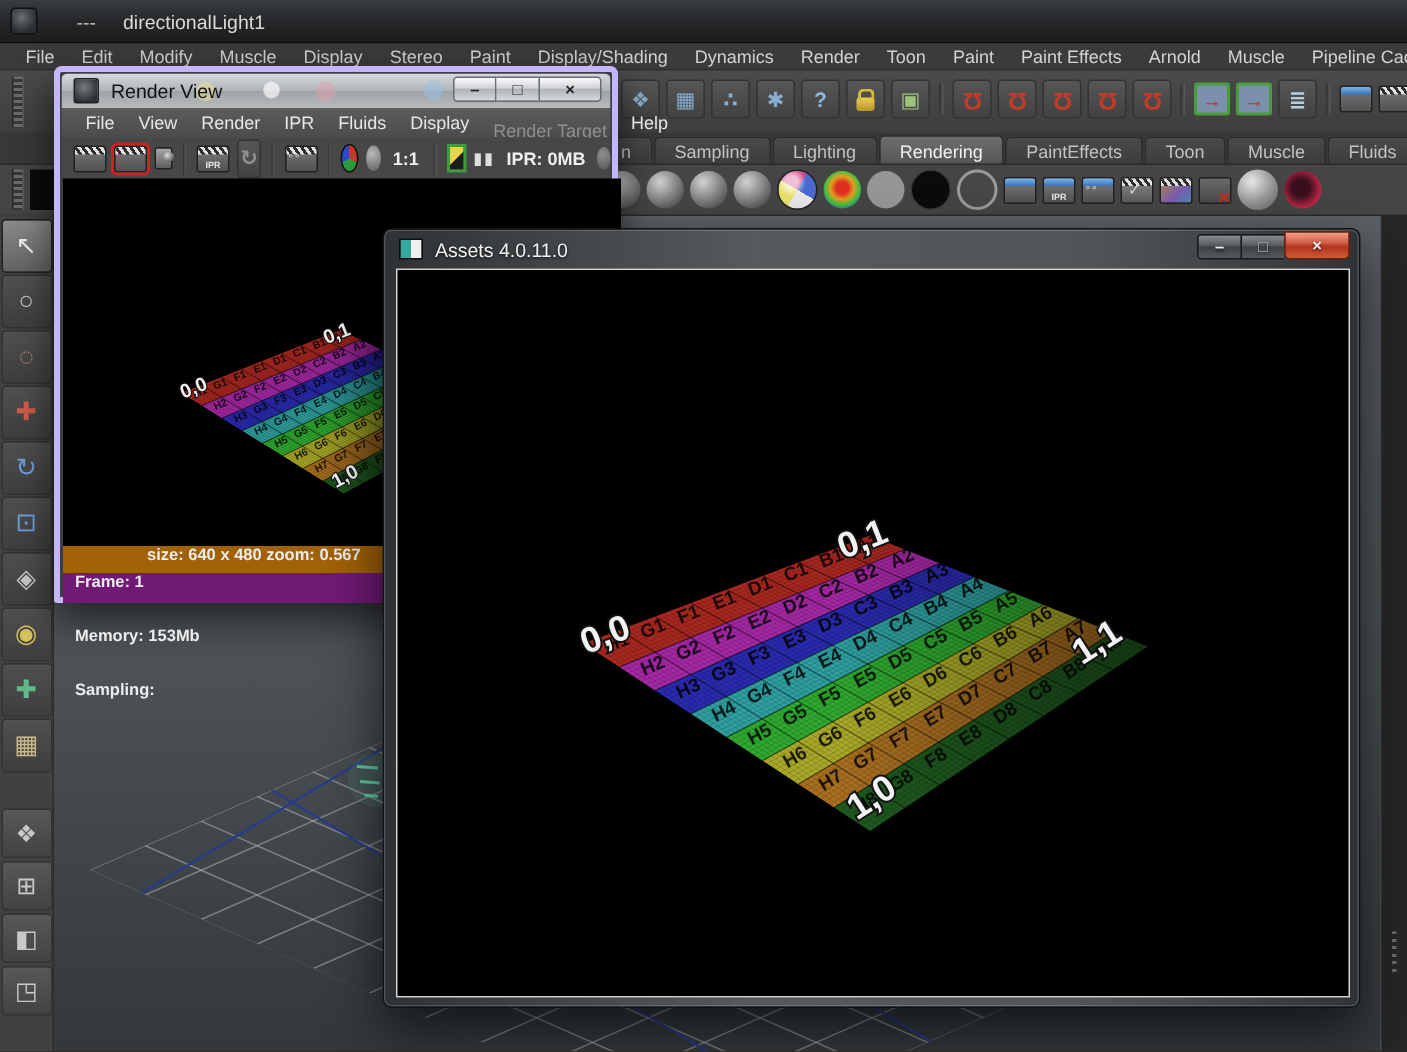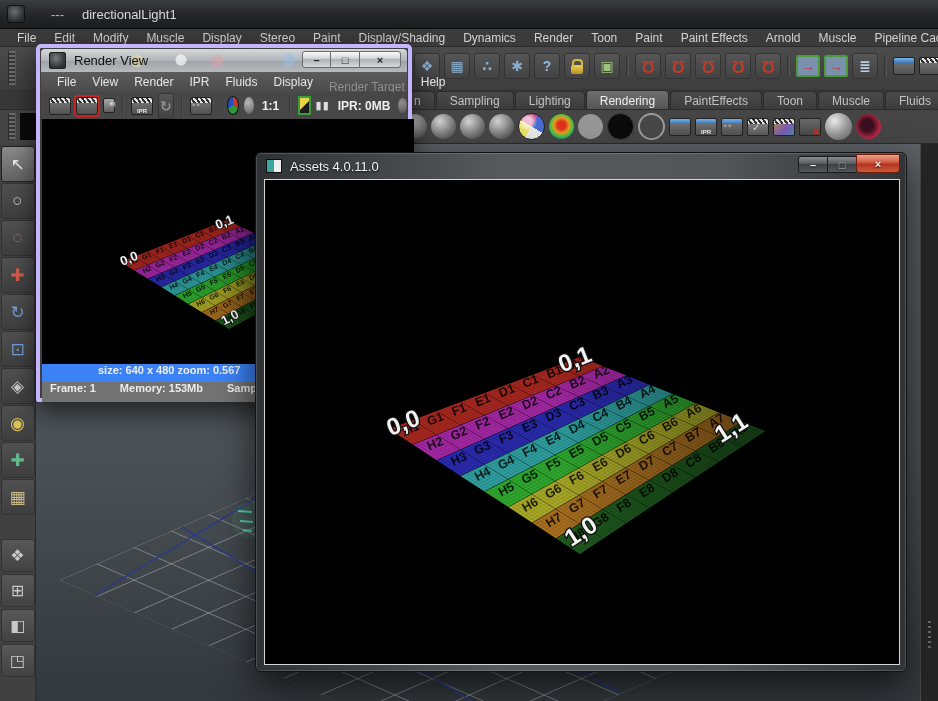--- a/index.html
+++ b/index.html
@@ -111,24 +111,24 @@
   .win-btn.max{width:28px;border-left:none;border-right:none;}
   .win-btn.close{width:42px;border-radius:0 3px 3px 0;}
   .rv-menubar{position:absolute;left:1px;top:24px;right:1px;height:20px;
     background:linear-gradient(#5c5c5c,#4b4b4b);border-bottom:1px solid #3a3a3a;
     display:flex;align-items:center;padding-left:8px;}
   .rv-menu{color:#e6e6e6;font-size:12px;padding:0 8px;white-space:nowrap;}
   .rv-menu.disabled{color:#8f8f8f;margin-top:10px;}
   .rv-toolbar{position:absolute;left:1px;top:44px;right:1px;height:27px;background:#474747;
     border-bottom:1px solid #303030;display:flex;align-items:center;gap:5px;padding-left:8px;}
   .rv-client{position:absolute;left:2px;top:71px;width:372px;height:245px;background:#000;overflow:hidden;}
-  .rv-status1{position:absolute;left:2px;top:316px;width:372px;height:18px;background:#3b82f6;
+  .rv-status1{position:absolute;left:2px;top:316px;width:372px;height:18px;background:#a16207;
     color:#ececec;font-size:11px;font-weight:bold;padding-left:56px;box-sizing:border-box;}
-  .rv-status2{position:absolute;left:2px;top:334px;width:372px;height:20px;background:#737373;
-    color:#ececec;font-size:11px;font-weight:bold;display:flex;gap:24px;padding-left:8px;box-sizing:border-box;}
+  .rv-status2{position:absolute;left:2px;top:334px;width:372px;height:20px;background:#701a75;
+    color:#ececec;font-size:11px;font-weight:bold;display:flex;gap:24px;padding-left:8px;box-sizing:border-box;flex-direction:column;}
   
   .arnold-window{position:absolute;left:255px;top:152px;width:652px;height:520px;z-index:30;
     background:linear-gradient(90deg,#2e3234,#565a5d 38%,#515558 72%,#303436);
     border:1px solid #121212;border-radius:6px;box-sizing:border-box;
     box-shadow:0 14px 36px rgba(0,0,0,.65), inset 0 0 0 1px rgba(255,255,255,.16);}
   .arnold-titlebar{position:absolute;left:0;top:0;right:0;height:26px;display:flex;align-items:center;
     color:#f2f2f2;font-size:13px;text-shadow:0 1px 2px rgba(0,0,0,.8);}
   .arnold-icon{width:14px;height:12px;margin:0 8px 0 10px;background:linear-gradient(90deg,#3aa6a0 50%,#f0f0f0 50%);
     border:1px solid #0e0e0e;}
   .arn-btn{height:17px;border:1px solid #1a1a1a;background:linear-gradient(#8a8e91,#565a5d 45%,#3e4245 50%,#55595c);

